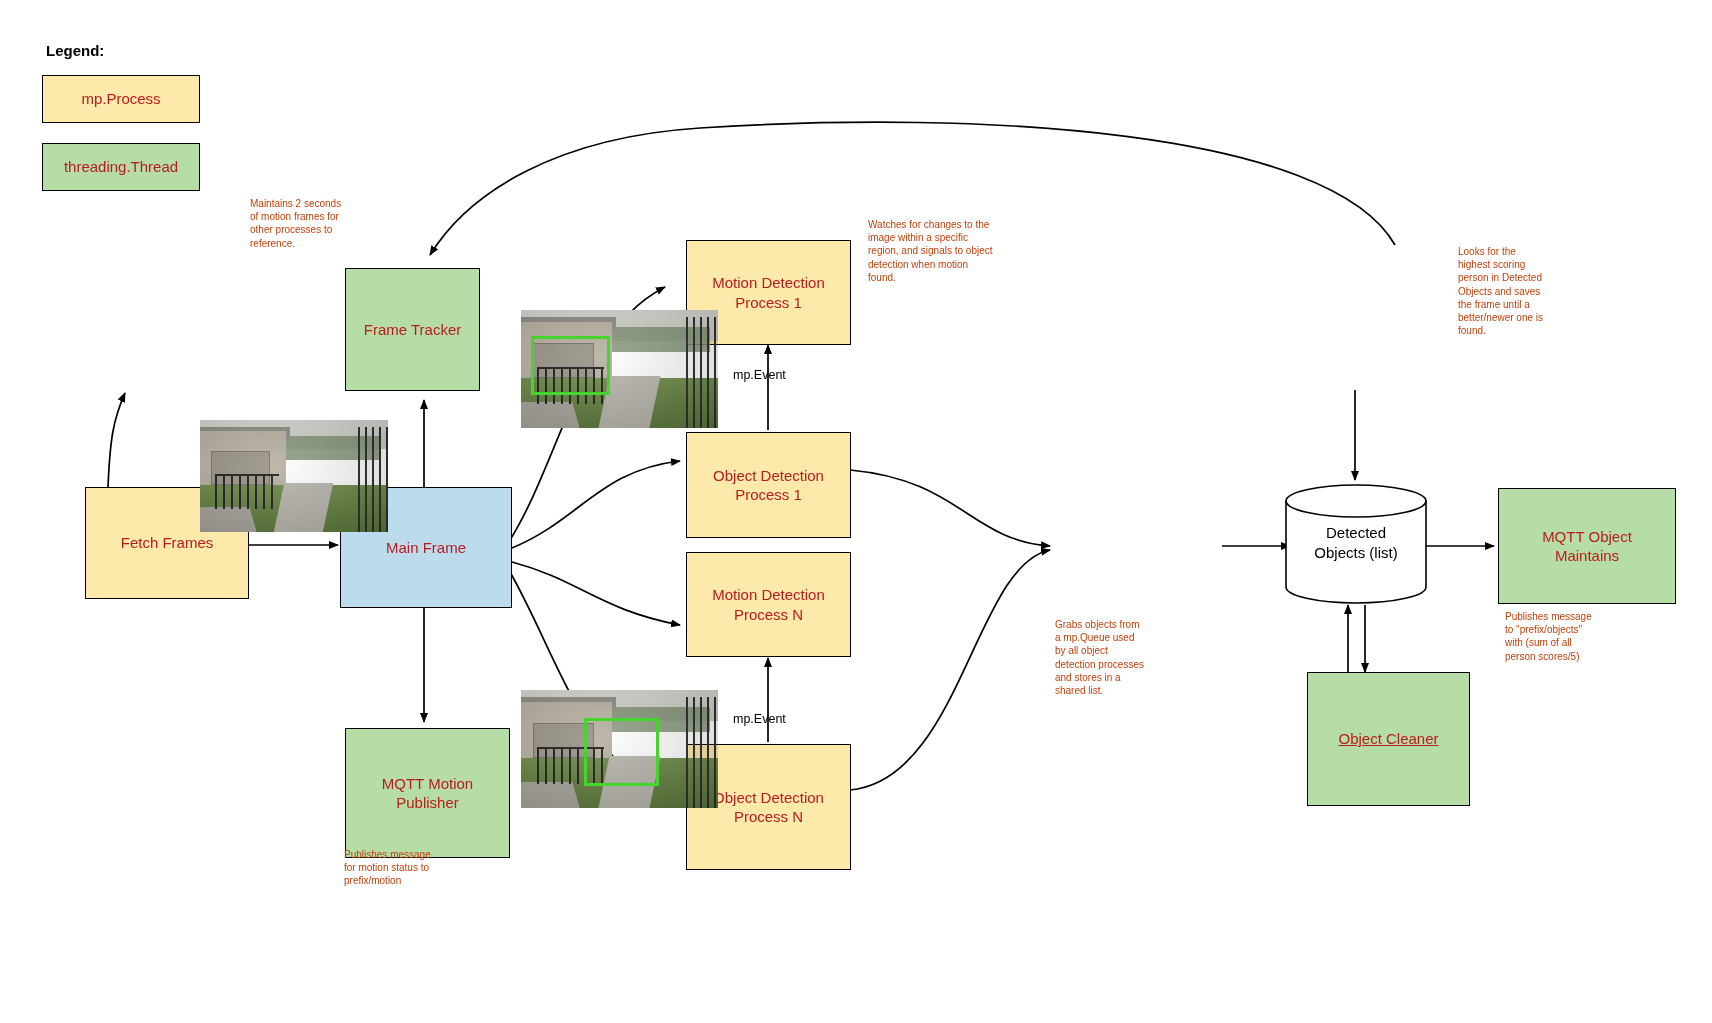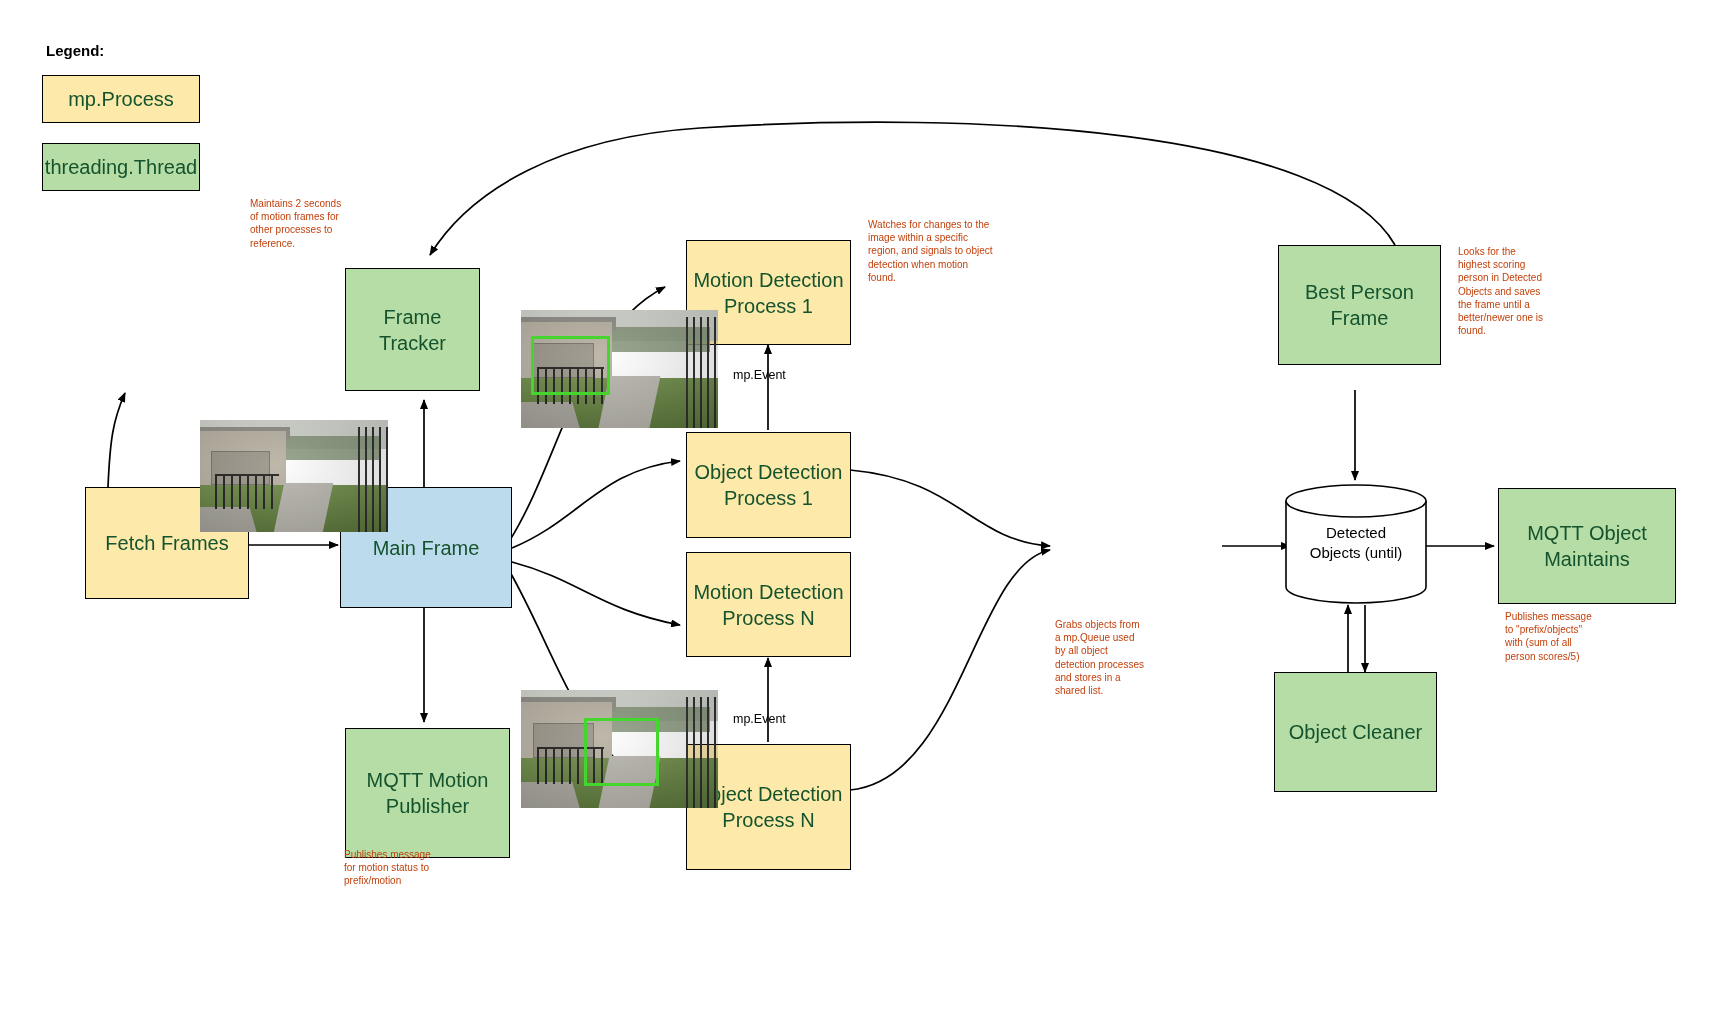--- a/index.html
+++ b/index.html
@@ -16,22 +16,22 @@
     overflow: hidden;
   }
   .node {
     position: absolute;
     box-sizing: border-box;
     border: 1px solid #000000;
     display: flex;
     align-items: center;
     justify-content: center;
     text-align: center;
-    font-size: 20px;
-    color: #14532d;
+    font-size: 15px;
+    color: #b91c1c;
     line-height: 1.3;
     padding: 2px 4px;
   }
   .proc { background: #fde9a9; }
   .thread { background: #b6dda6; }
   .mainthread { background: #bcdcee; }
   .note {
     position: absolute;
     font-size: 10px;
     color: #c2410c;
@@ -204,35 +204,33 @@
   <div class="node proc" style="left:686px; top:432px; width:165px; height:106px; white-space:pre-line;">Object Detection
 Process 1</div>
 
   <div class="node proc" style="left:686px; top:552px; width:165px; height:105px; white-space:pre-line;">Motion Detection
 Process N</div>
 
   <div class="node proc" style="left:686px; top:744px; width:165px; height:126px; white-space:pre-line;">Object Detection
 Process N</div>
 
 
-  <div class="node thread" style="left:1278px; top:245px; width:163px; height:120px; white-space:pre-line;">Best Person
-Frame</div>
-
-  <div class="node thread" style="left:1274px; top:672px; width:163px; height:120px;">Object Cleaner</div>
+
+  <div class="node thread" style="left:1307px; top:672px; width:163px; height:134px;text-decoration:underline;">Object Cleaner</div>
 
   <div class="node thread" style="left:1498px; top:488px; width:178px; height:116px; white-space:pre-line;">MQTT Object
 Maintains</div>
 
   <div class="cyl" style="left:1284px; top:483px; width:144px; height:122px;">
     <svg width="144" height="122" viewBox="0 0 144 122">
       <path d="M2,18 L2,104 A70,16 0 0 0 142,104 L142,18" fill="#ffffff" stroke="#000000" stroke-width="1.6"></path>
       <ellipse cx="72" cy="18" rx="70" ry="16" fill="#ffffff" stroke="#000000" stroke-width="1.6"></ellipse>
     </svg>
     <div class="cyl-text" style="left:2px; top:40px; white-space:pre-line;">Detected
-Objects (until)</div>
+Objects (list)</div>
   </div>
 
   <div class="thumb" style="left:200px; top:420px; width:188px; height:112px;">
     <div class="sky"></div>
     <div class="trees"></div>
     <div class="roof"></div>
     <div class="house"></div>
     <div class="garage"></div>
     <div class="lawn"></div>
     <div class="walk"></div>

